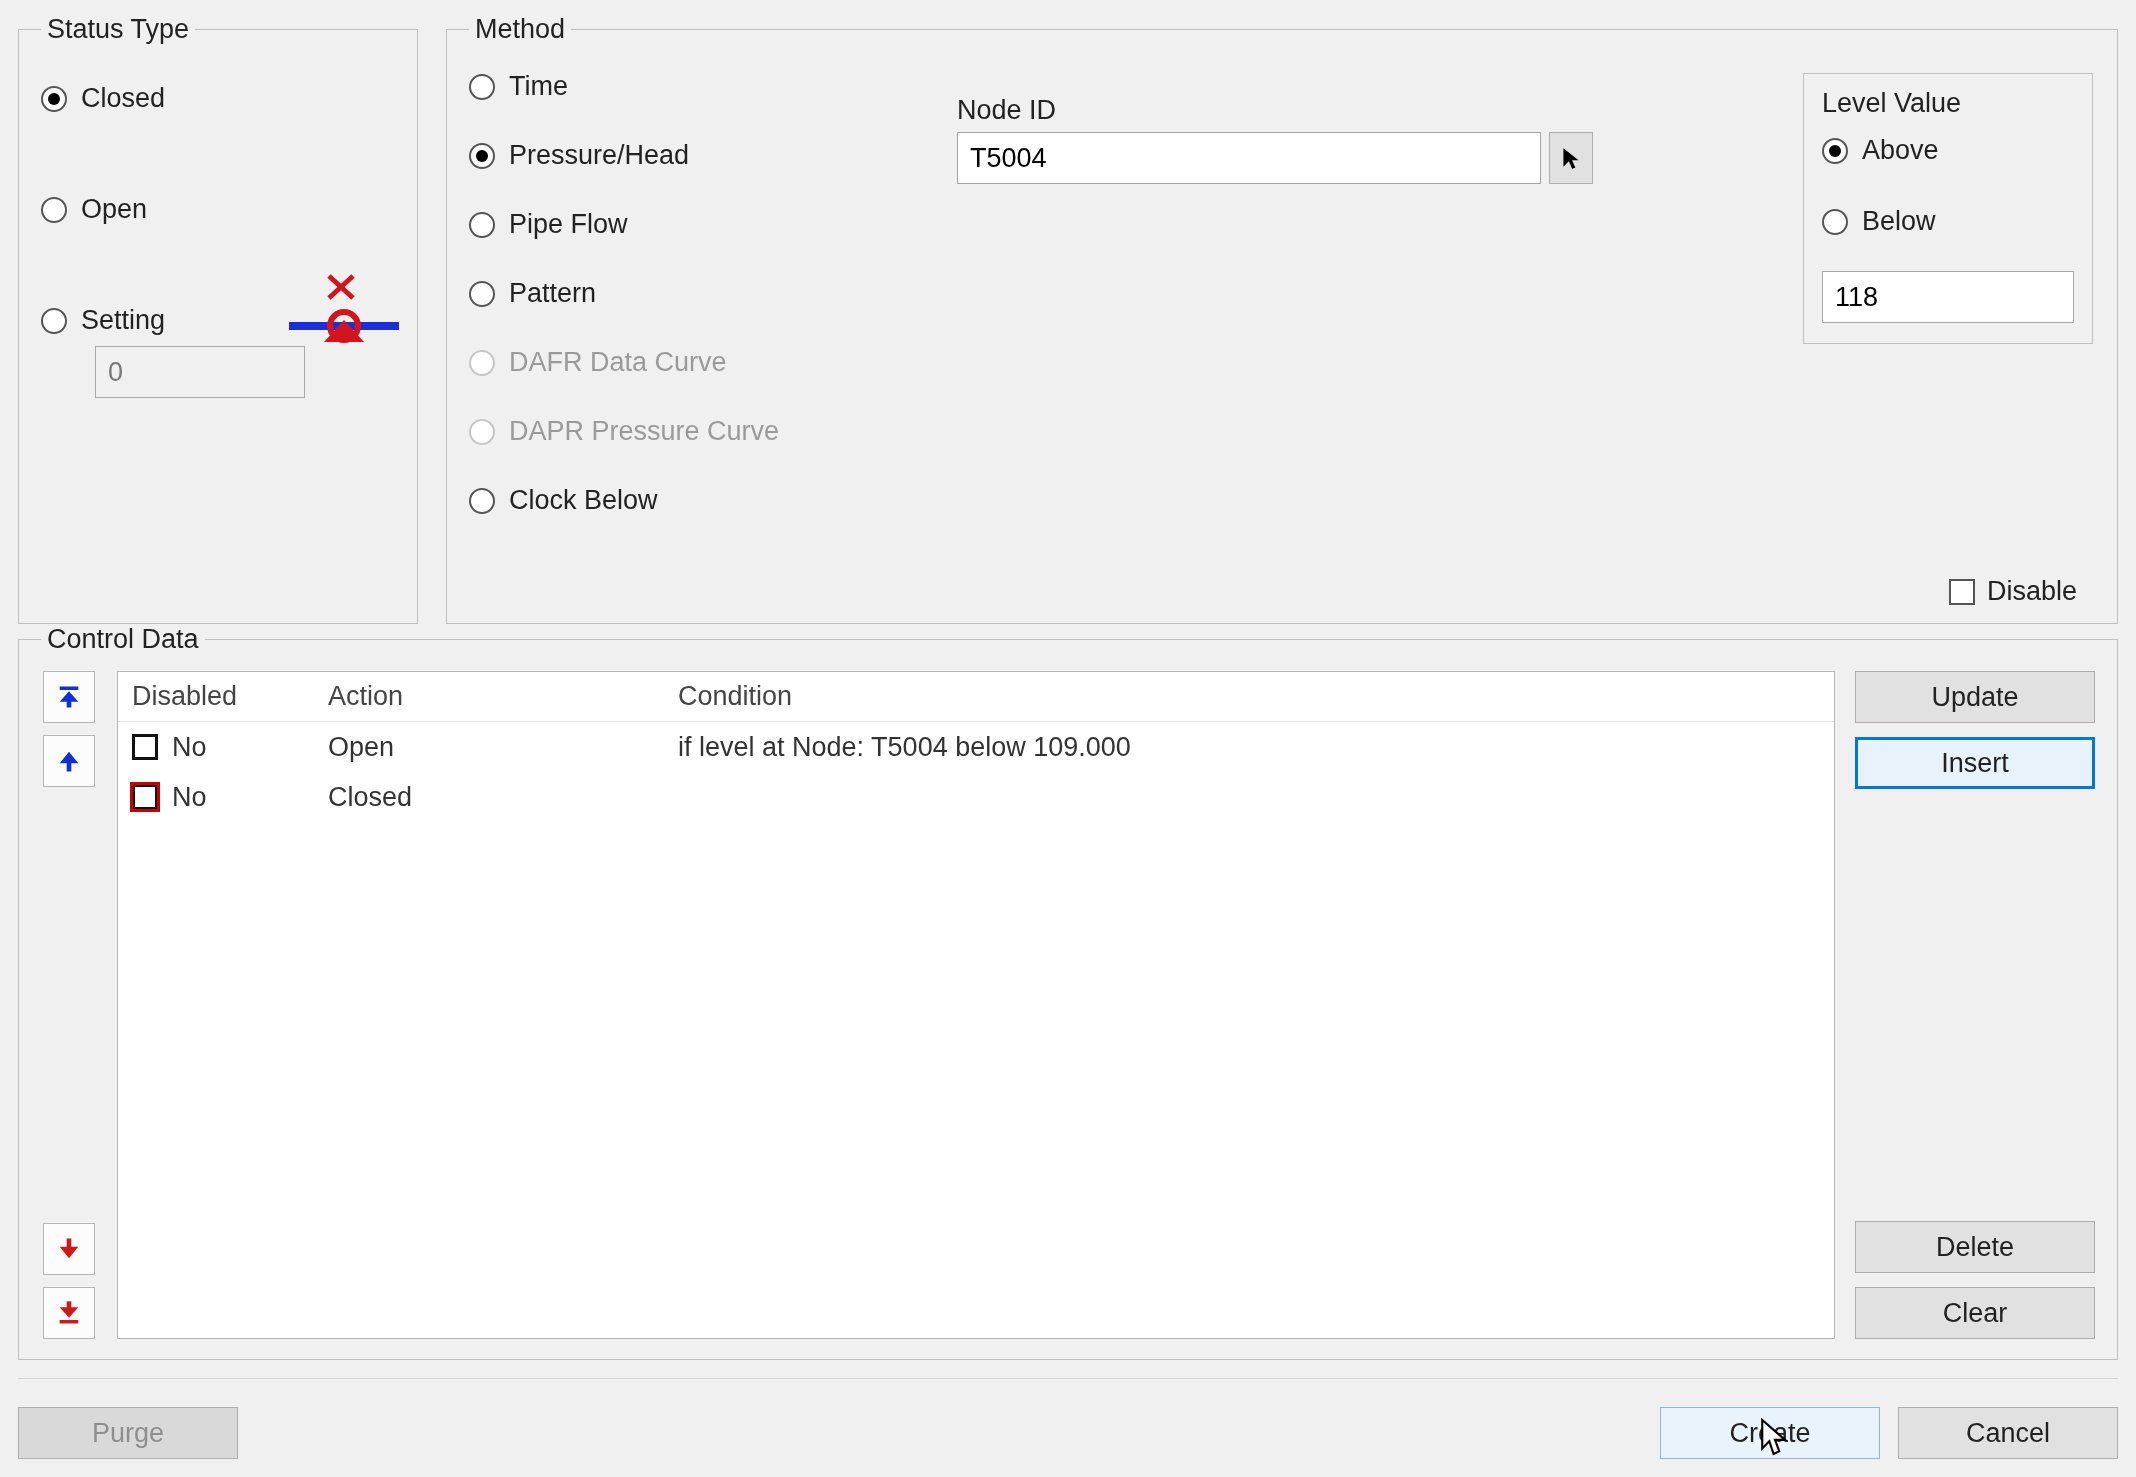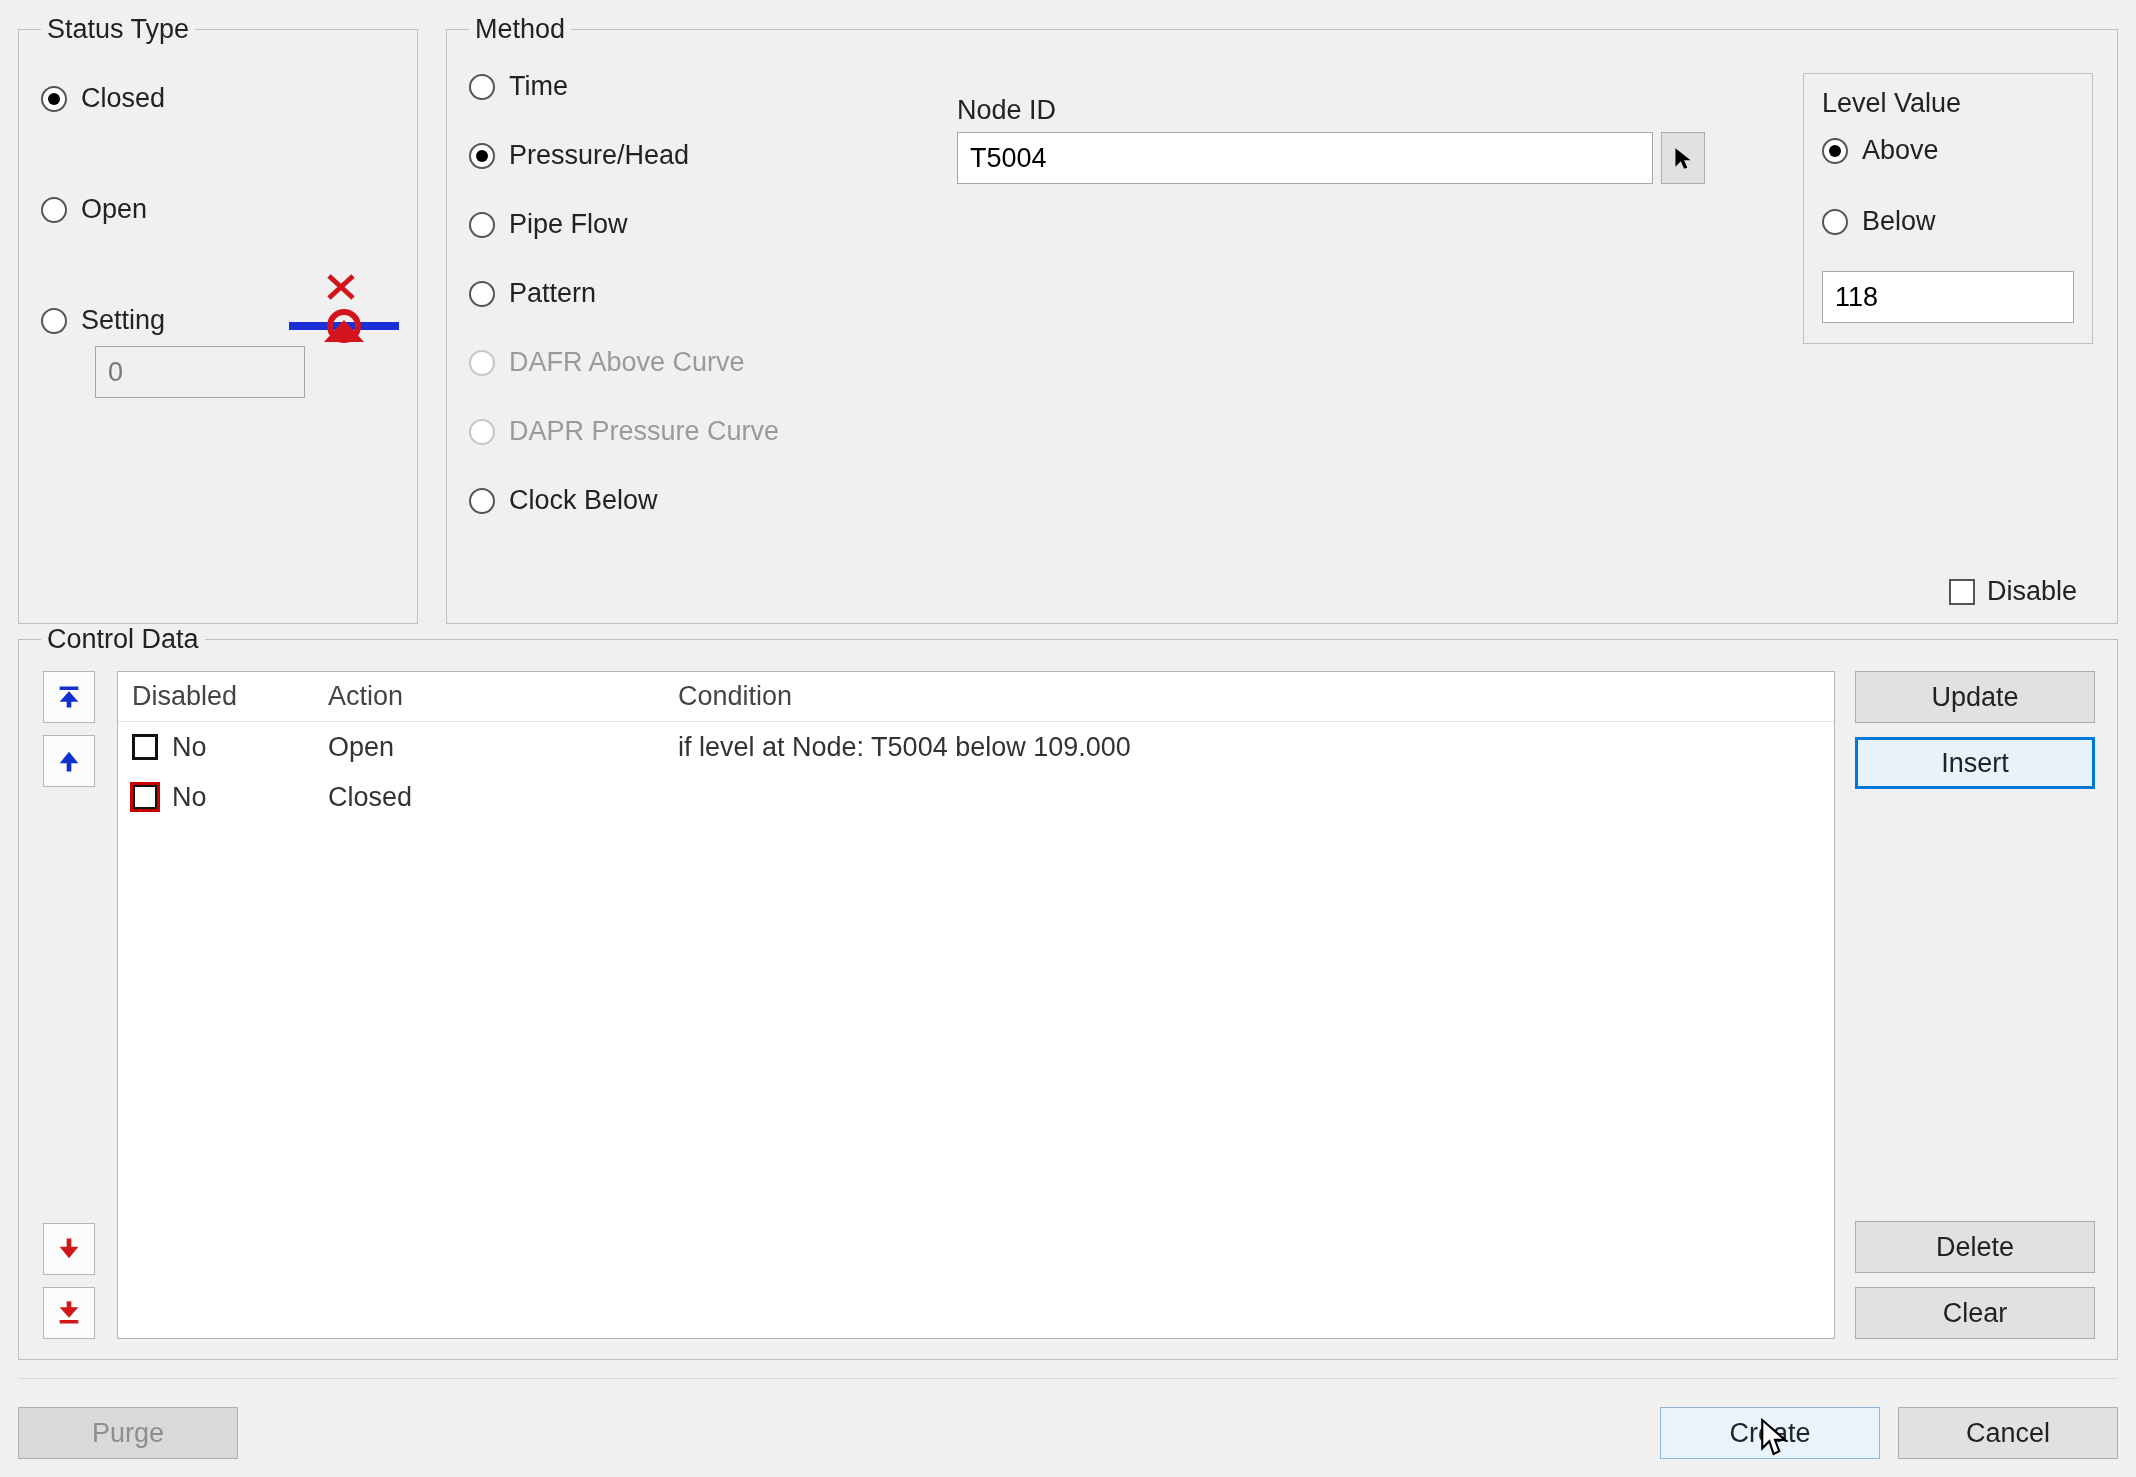--- a/index.html
+++ b/index.html
@@ -142,21 +142,21 @@
     display: flex; flex-direction: column;
     gap: 18px;
     width: 460px;
   }
   .node-block {
     position: absolute;
     left: 510px; top: 50px;
   }
   .node-block .lbl { margin-bottom: 6px; }
   .node-input-wrap { display: flex; align-items: center; gap: 8px; }
-  .node-input { width: 696px; }
+  .node-input { width: 584px; }
   .pick-btn {
     width: 44px; height: 52px;
     border: 1px solid var(--btn-border);
     background: var(--btn-bg);
     display: flex; align-items: center; justify-content: center;
     cursor: pointer;
   }
   .disable-wrap {
     position: absolute; right: 40px; bottom: 16px;
   }
@@ -318,21 +318,21 @@
             <div class="radio-row">
               <span class="radio"></span>
               <span>Pipe Flow</span>
             </div>
             <div class="radio-row">
               <span class="radio"></span>
               <span>Pattern</span>
             </div>
             <div class="radio-row disabled">
               <span class="radio"></span>
-              <span>DAFR Above Curve</span>
+              <span>DAFR Data Curve</span>
             </div>
             <div class="radio-row disabled">
               <span class="radio"></span>
               <span>DAPR Pressure Curve</span>
             </div>
             <div class="radio-row">
               <span class="radio"></span>
               <span>Clock Below</span>
             </div>
           </div>

